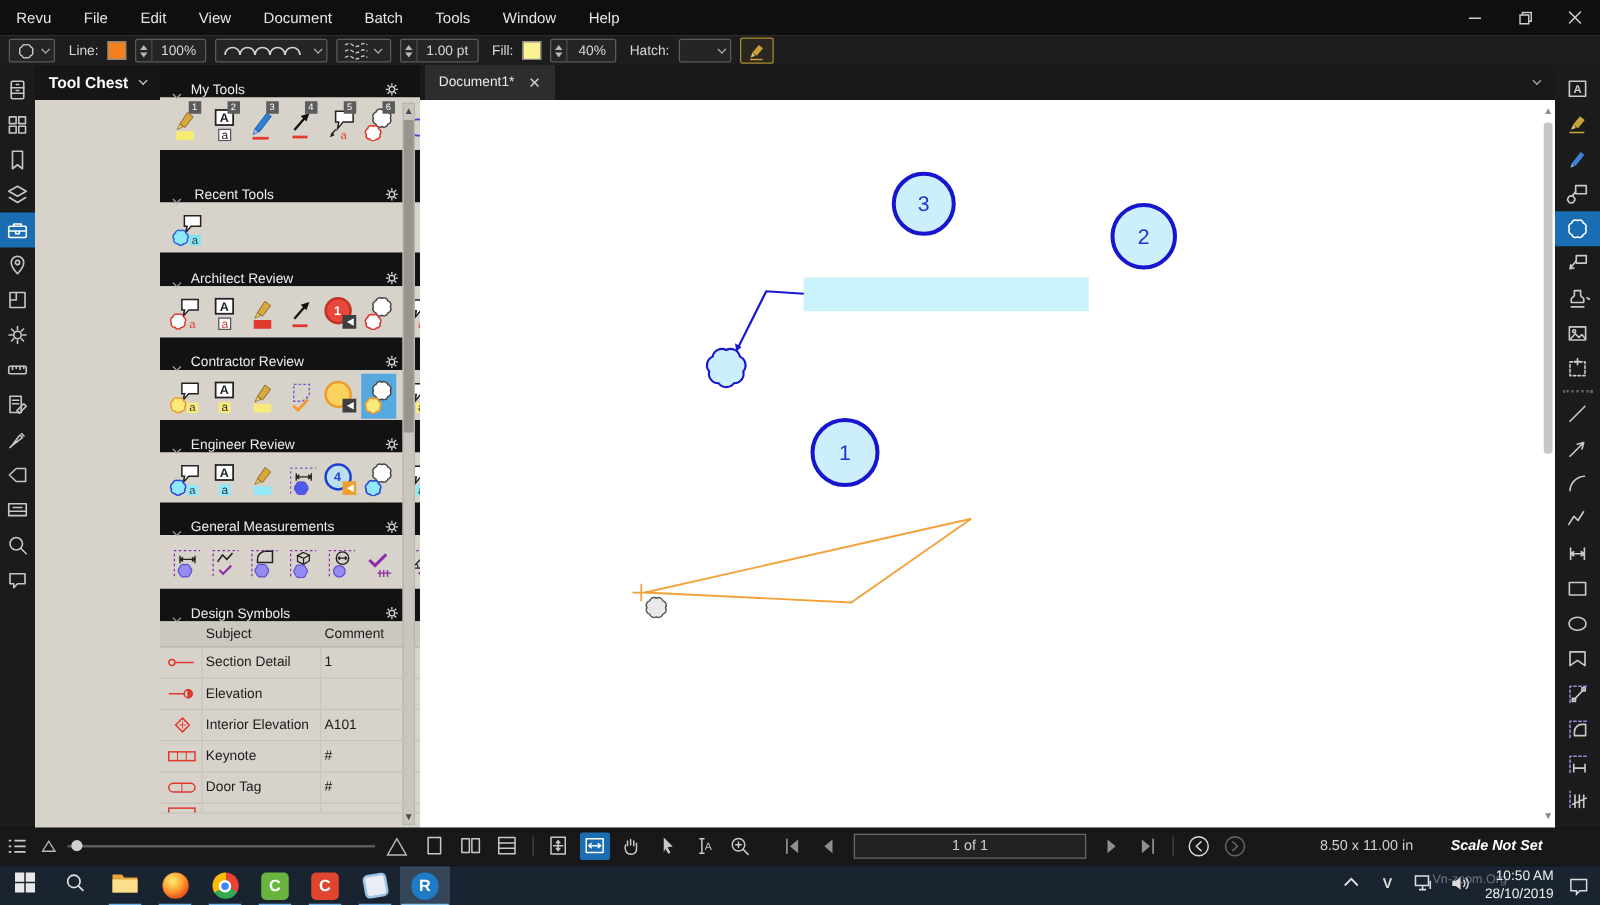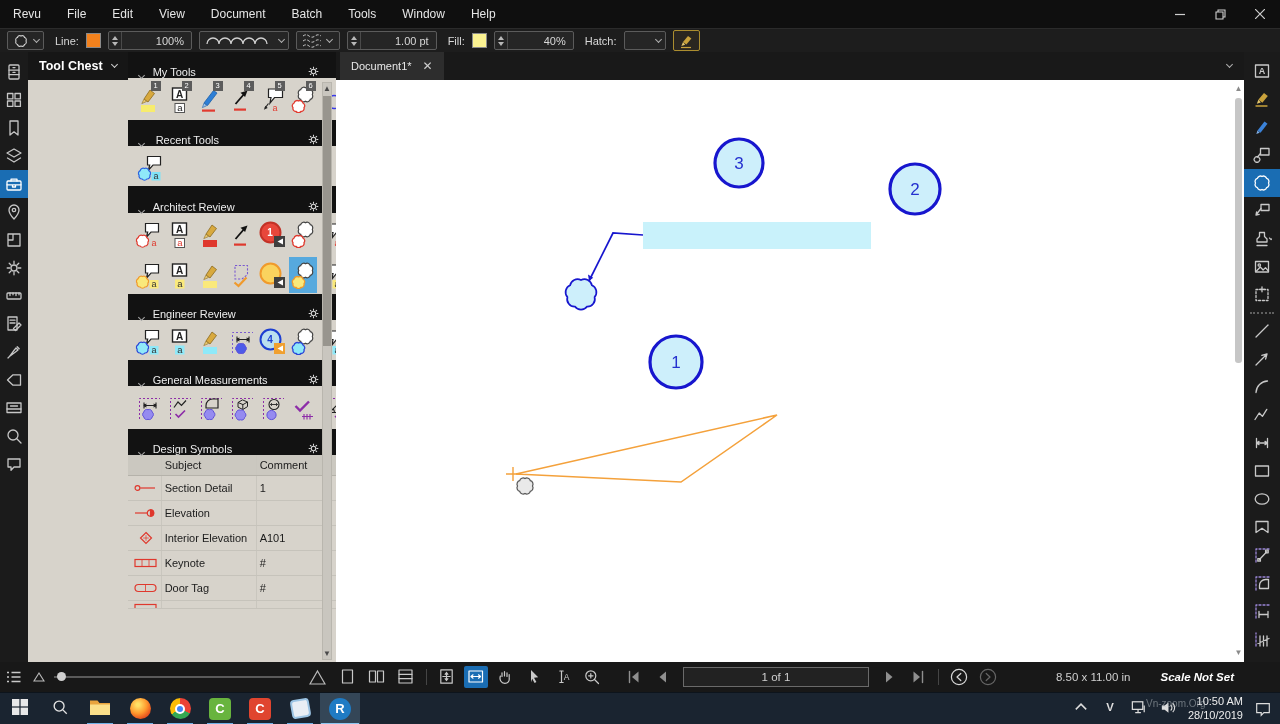--- a/index.html
+++ b/index.html
@@ -11,21 +11,21 @@
   .menubar { height:28px; background:#0f0f0f; display:flex; align-items:center; color:#e6e6e6; font-size:12px; }
   .menu-item { padding:16px 13px; height:28px; display:flex; align-items:center; cursor:default; }
   .win-controls { margin-left:auto; display:flex; }
   .win-btn { width:40px; height:28px; display:flex; align-items:center; justify-content:center; }
 
   
   .toolbar { height:24px; background:#1d1d1d; border-top:1px solid #2b2b2b; display:flex; align-items:center; gap:7px; padding:0 7px; color:#d8d8d8; font-size:11px; }
   .tb-drop { border:1px solid #5b5b5b; background:#252525; height:19px; display:flex; align-items:center; gap:4px; padding:0 4px; border-radius:2px; }
   .tb-label { margin-left:4px; }
   .swatch { width:15px; height:15px; border:1px solid #8a8a8a; }
-  .spinbox { border:1px solid #5b5b5b; background:#252525; height:19px; display:flex; align-items:center; border-radius:2px;gap:27px; }
+  .spinbox { border:1px solid #5b5b5b; background:#252525; height:19px; display:flex; align-items:center; border-radius:2px; }
   .spin { display:flex; flex-direction:column; justify-content:center; padding:0 3px; border-right:1px solid #4a4a4a; height:100%; }
   .spin i { width:0; height:0; border-left:3px solid transparent; border-right:3px solid transparent; display:block; }
   .spin .up { border-bottom:4px solid #b8b8b8; margin-bottom:2px; }
   .spin .dn { border-top:4px solid #b8b8b8; }
   .spin-val { padding:0 7px; min-width:38px; text-align:right; }
   .chev { width:5px; height:5px; border-right:1.4px solid #b0b0b0; border-bottom:1.4px solid #b0b0b0; transform:rotate(45deg); margin-top:-3px; flex:none; }
   .hl-btn { width:27px; height:21px; border:1px solid #ab8d2f; background:#2a2620; border-radius:2px; display:flex; align-items:center; justify-content:center; }
 
   
   .main { display:flex; height:610px; }
@@ -351,21 +351,21 @@
             </svg>
             <span class="badge">7</span>
           </div>
           <div class="tool">
             <svg width="28" height="28" viewBox="0 0 28 28">
               <rect x="7.5" y="11.5" width="12.5" height="11" fill="none" stroke="#3B3BE8" stroke-width="1.5"></rect>
             </svg>
             <span class="badge">8</span>
           </div>
         </div>
-        <div class="sec-header" style="height: 26px; gap: 12px;">
+        <div class="sec-header" style="height: 42px; gap: 12px;">
           <span class="chev"></span>
           <span>Recent Tools</span>
           <span class="sec-gear">
             <svg width="13" height="13" viewBox="0 0 20 20" fill="none" stroke="#d8d8d8" stroke-width="1.6">
               <circle cx="10" cy="10" r="3.4"></circle>
               <path d="M10 2.6v3 M10 14.4v3 M2.6 10h3 M14.4 10h3 M4.7 4.7l2.1 2.1 M13.2 13.2l2.1 2.1 M15.3 4.7l-2.1 2.1 M6.8 13.2l-2.1 2.1"></path>
             </svg>
           </span>
         </div>
         <div class="sec-row" style="height: 40px;">
@@ -440,20 +440,30 @@
               <text x="17" y="26" font-size="9" text-anchor="middle" fill="#DF382D">a</text>
             </svg>
           </div>
           <div class="tool">
             <svg width="28" height="28" viewBox="0 0 28 28">
               <path d="M5 21 L20 7" stroke="#222" stroke-width="1.6"></path>
               <path d="M22.5 4.5 l-6.5 2 4.3 4.2 Z" fill="#222"></path>
               <path d="M4 11.5 l7 9.5 M12 4.5 l9.5 13.5" stroke="#DF382D" stroke-width="1.2"></path>
             </svg>
           </div>
+        </div>
+        <div class="sec-header" style="height: 26px;">
+          <span class="chev"></span>
+          <span>Contractor Review</span>
+          <span class="sec-gear">
+            <svg width="13" height="13" viewBox="0 0 20 20" fill="none" stroke="#d8d8d8" stroke-width="1.6">
+              <circle cx="10" cy="10" r="3.4"></circle>
+              <path d="M10 2.6v3 M10 14.4v3 M2.6 10h3 M14.4 10h3 M4.7 4.7l2.1 2.1 M13.2 13.2l2.1 2.1 M15.3 4.7l-2.1 2.1 M6.8 13.2l-2.1 2.1"></path>
+            </svg>
+          </span>
         </div>
         <div class="sec-row" style="height: 40px;">
           <div class="tool">
             <svg width="28" height="28" viewBox="0 0 28 28">
               <path d="M11.5 3.5 h13 v8.5 h-7.5 l-4.5 5 1.2 -5 h-2.2 Z" fill="#fff" stroke="#222" stroke-width="1.2"></path>
               <path d="M 8.5 15.5 A 2.96 2.96 0 0 1 12.8 17.6 A 2.96 2.96 0 0 1 13.9 22.2 A 2.96 2.96 0 0 1 10.9 26.0 A 2.96 2.96 0 0 1 6.1 26.0 A 2.96 2.96 0 0 1 3.1 22.2 A 2.96 2.96 0 0 1 4.2 17.6 A 2.96 2.96 0 0 1 8.5 15.5 Z" fill="#FAE97B" stroke="#F09A2C" stroke-width="1.2"></path>
               <rect x="15.5" y="19" width="9" height="8.5" fill="#FAE97B"></rect>
               <text x="20" y="26" font-size="9" text-anchor="middle" fill="#333333">a</text>
             </svg>
           </div>

